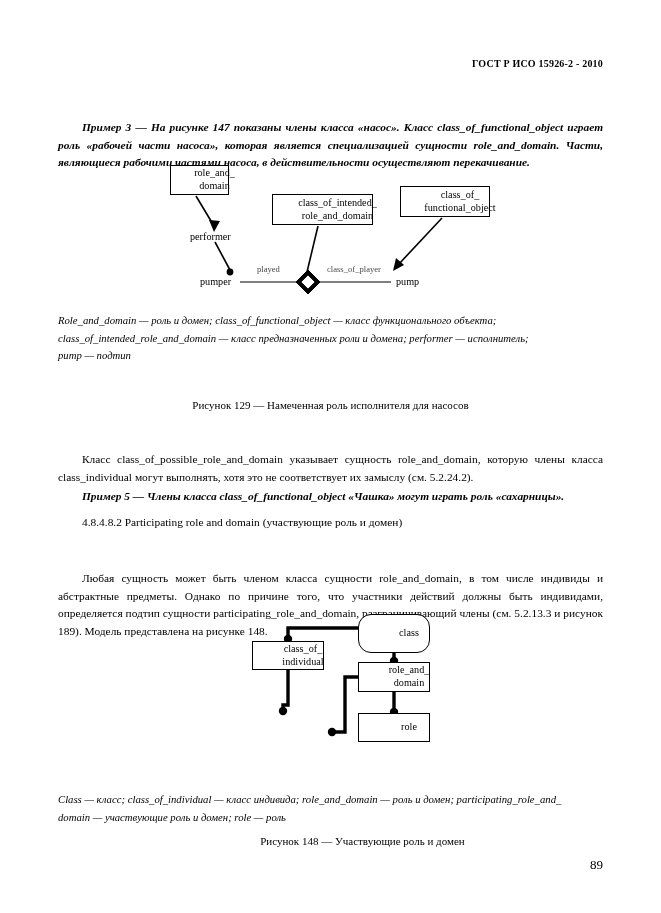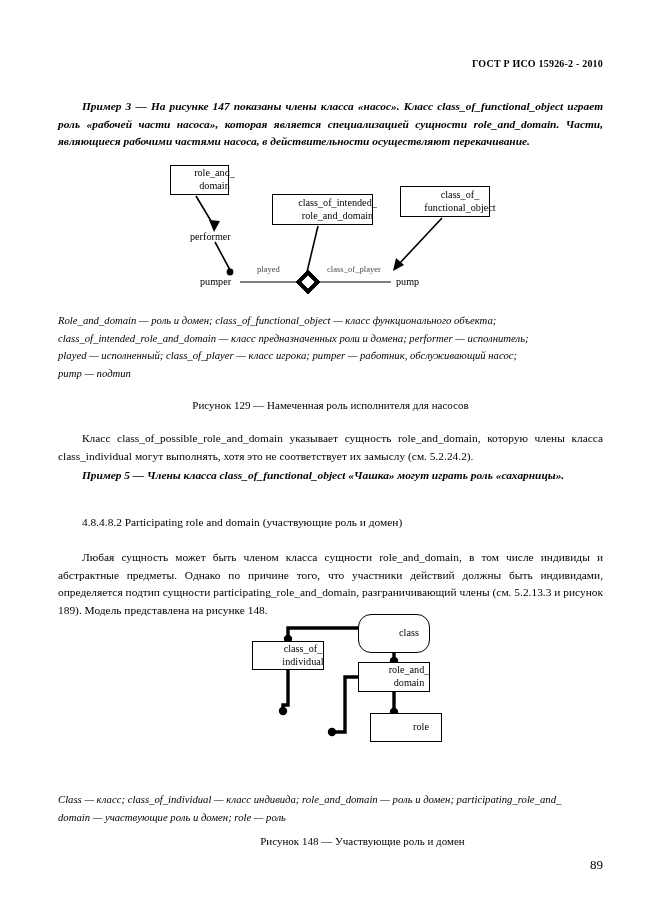--- a/index.html
+++ b/index.html
@@ -35,20 +35,21 @@
     font-size: 11.4px;
     line-height: 17.5px;
     text-align: justify;
   }
   .italic-bold {
     font-style: italic;
     font-weight: bold;
   }
   .indent {
     text-indent: 24px;
+    margin-top: 21px;
   }
   .legend {
     position: absolute;
     left: 58px;
     width: 550px;
     font-size: 10.7px;
     line-height: 17.6px;
     font-style: italic;
     text-align: left;
   }
@@ -158,21 +159,20 @@
   <div class="free-label small" style="left:257px;top:103px;">played</div>
 
   <div class="free-label small" style="left:327px;top:103px;">class_of_player</div>
 
   <div class="free-label" style="left:396px;top:116px;">pump</div>
 </div>
 
 <div class="legend" style="top:312px;">
   <div>Role_and_domain — роль и домен; class_of_functional_object — класс функционального объекта;</div>
   <div>class_of_intended_role_and_domain — класс предназначенных роли и домена; performer — исполнитель;</div>
-  <div>played — исполненный; class_of_player — класс игрока; pumper — работник, обслуживающий насос;</div>
   <div>pump — подтип</div>
 </div>
 
 <div class="caption" style="top:399px;">Рисунок 129 — Намеченная роль исполнителя для насосов</div>
 
 <div class="block indent" style="top:430px;">Класс class_of_possible_role_and_domain указывает сущность role_and_domain, которую члены класса class_individual могут выполнять, хотя это не соответствует их замыслу (см. 5.2.24.2).</div>
 
 <div class="block italic-bold indent" style="top:467px;">Пример 5 — Члены класса class_of_functional_object «Чашка» могут играть роль «сахарницы».</div>
 
 <div class="heading" style="top:516px;">4.8.4.8.2 Participating role and domain (участвующие роль и домен)</div>
@@ -201,21 +201,21 @@
 
   <div class="node thick" style="left:358px;top:4px;width:72px;height:39px;border-radius:13px;">class</div>
 
   <div class="node thick" style="left:252px;top:31px;width:72px;height:29px;white-space:pre-line;">class_of_
 individual</div>
 
   <div class="node thick" style="left:358px;top:52px;width:72px;height:30px;white-space:pre-line;">role_and_
 domain</div>
 
 
-  <div class="node thick" style="left:358px;top:103px;width:72px;height:29px;margin-left:12px;">role</div>
+  <div class="node thick" style="left:358px;top:103px;width:72px;height:29px;">role</div>
 </div>
 
 <div class="legend" style="top:764px;margin-top:27px;">
   <div>Class — класс; class_of_individual — класс индивида; role_and_domain — роль и домен; participating_role_and_</div>
   <div>domain — участвующие роль и домен; role — роль</div>
 </div>
 
 <div class="caption" style="top:835px;padding-left:32px;">Рисунок 148 — Участвующие роль и домен</div>
 
 <div class="page-number">89</div>

